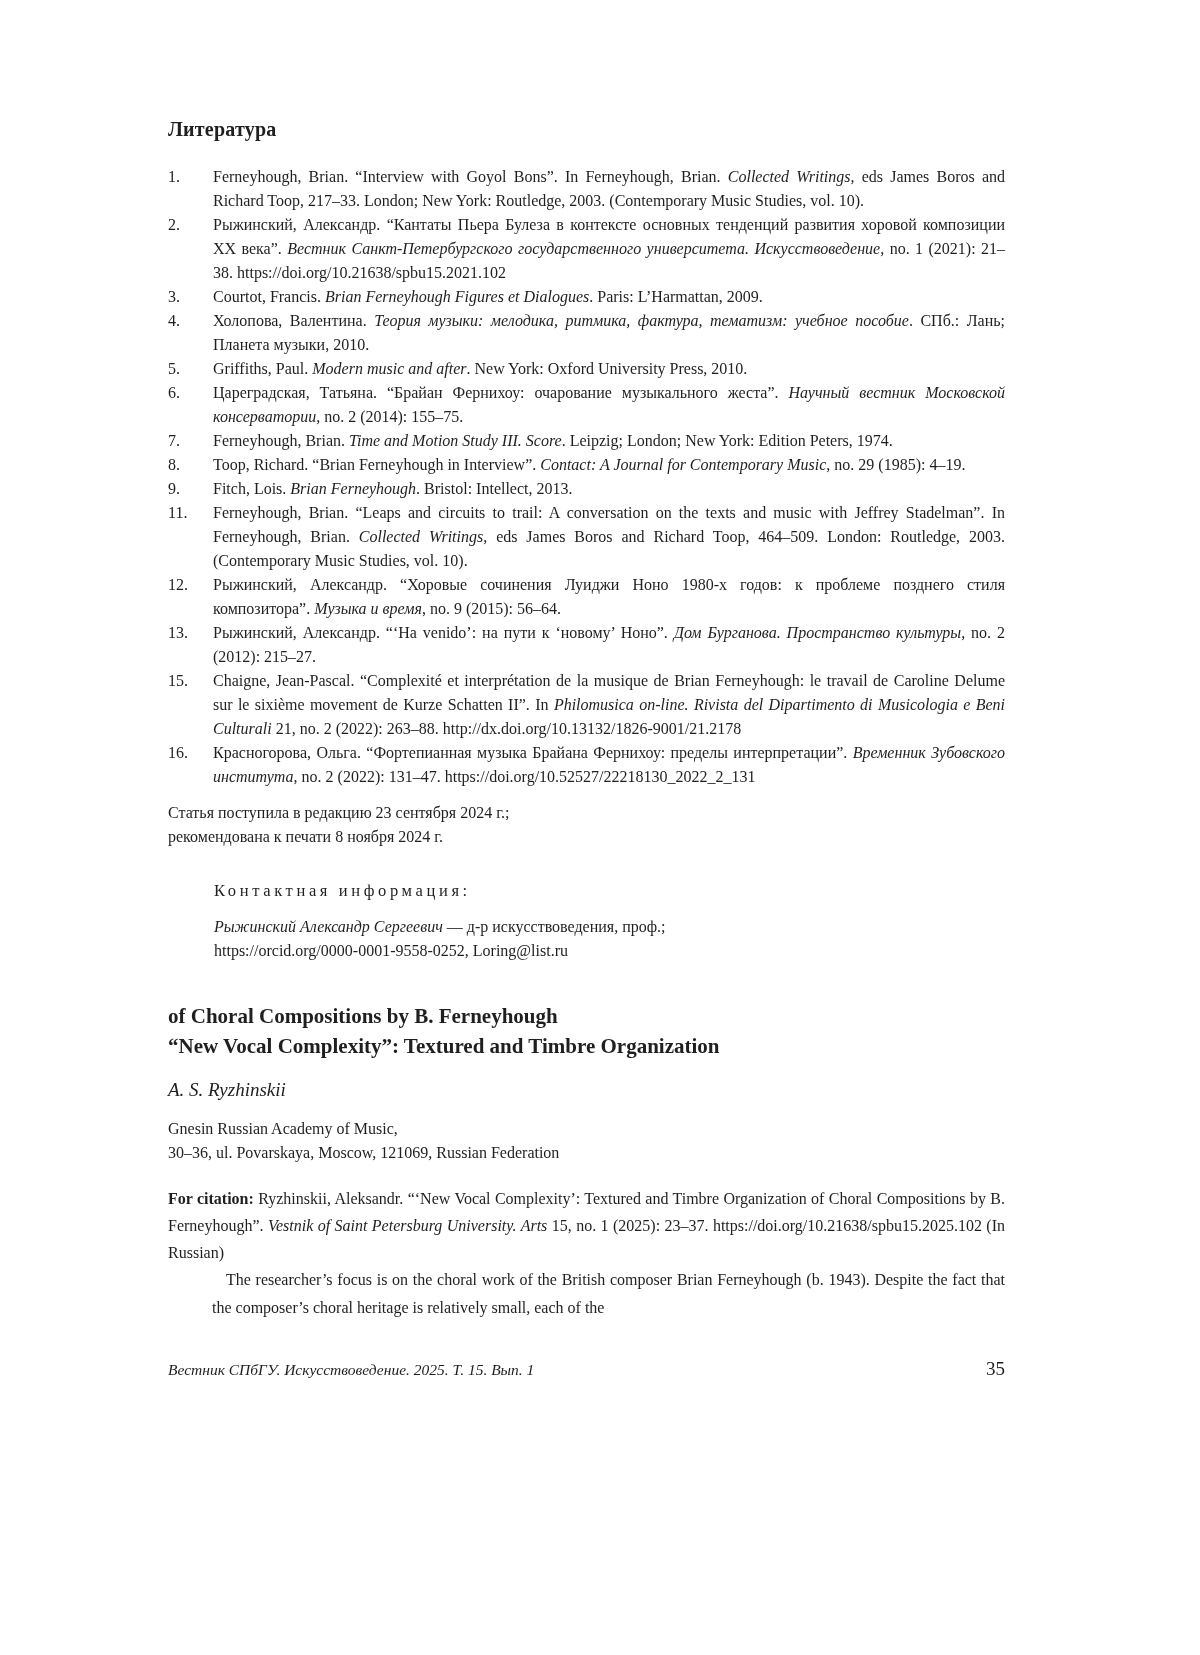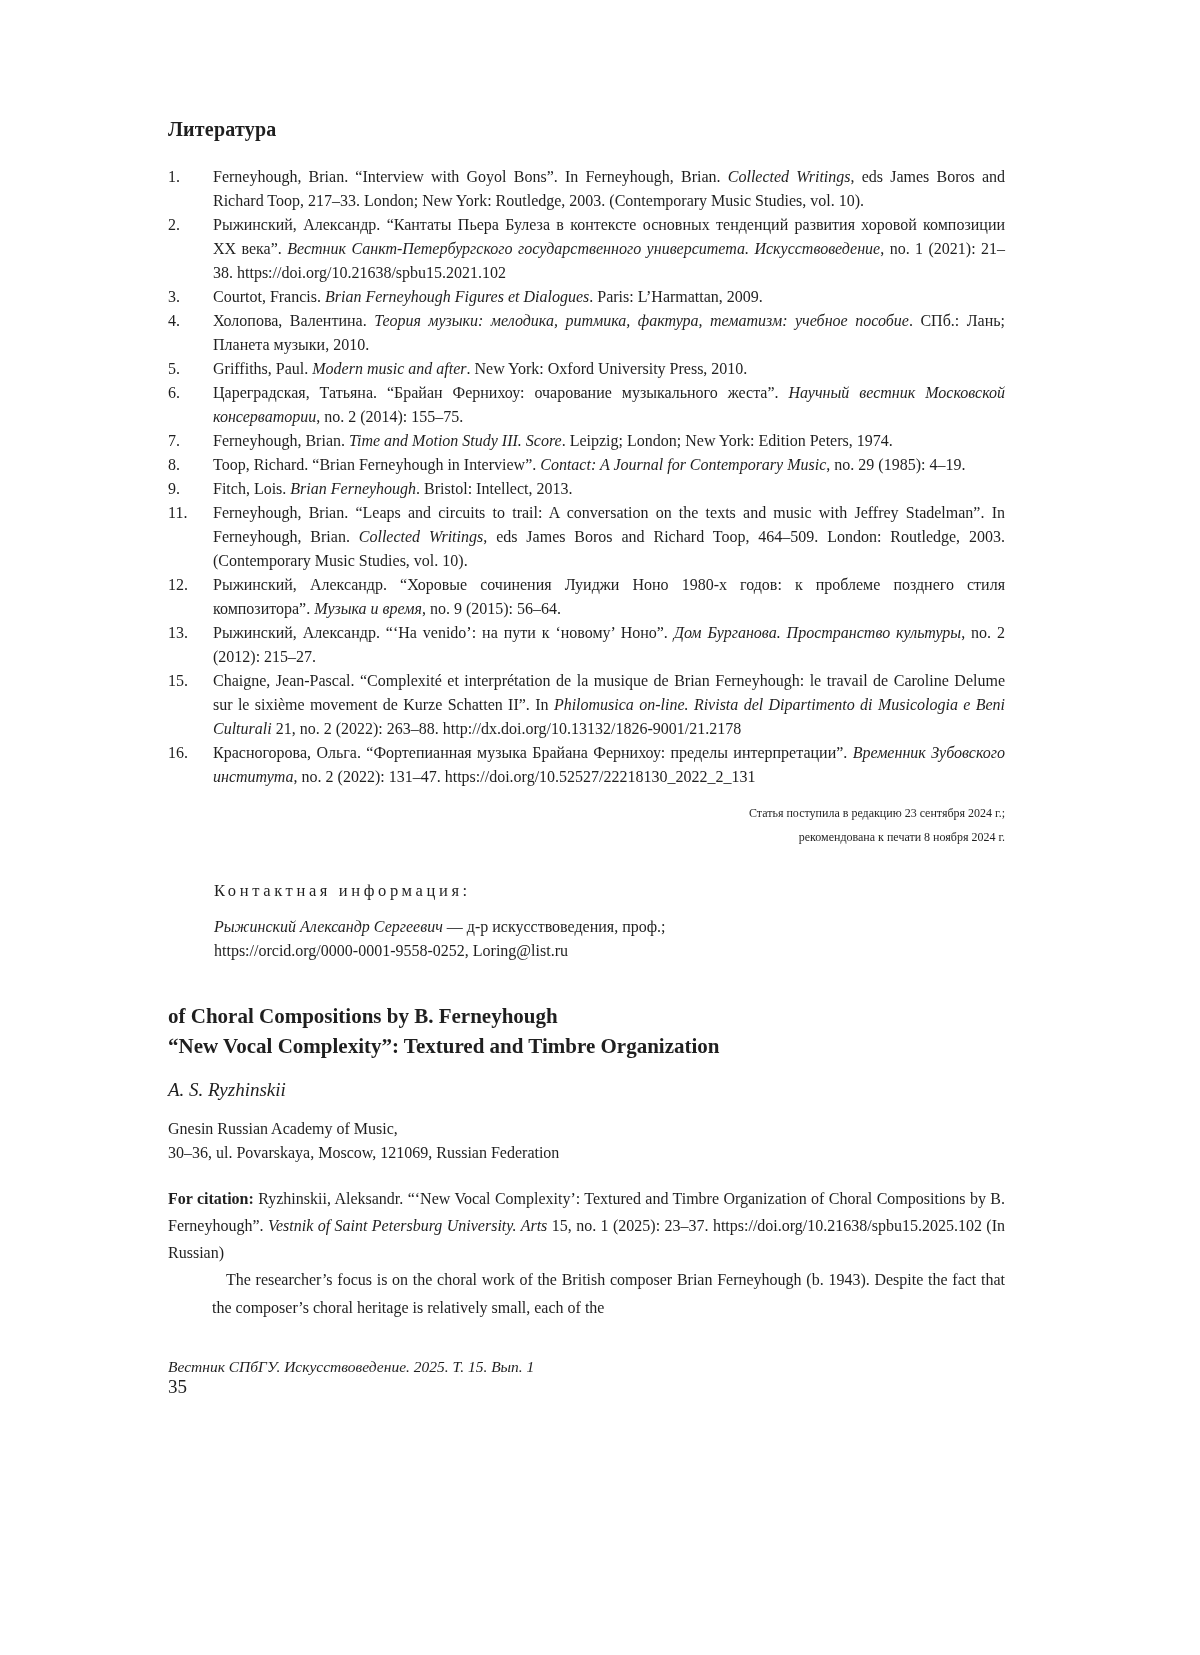--- a/index.html
+++ b/index.html
@@ -31,23 +31,23 @@
   .ref-num {
     flex: none;
     width: 45px;
   }
   .ref-body {
     flex: 1;
     text-align: justify;
   }
   .dates {
     margin-top: 12px;
-    font-size: 12px;
-    line-height: 24px;
-    text-align: right;
+    font-size: 16px;
+    line-height: 24px;
+    text-align: left;
   }
   .contact-heading {
     margin-top: 32px;
     margin-left: 46px;
     font-size: 16.5px;
     letter-spacing: 0.22em;
   }
   .contact-block {
     margin-top: 14px;
     margin-left: 46px;
@@ -84,21 +84,20 @@
     line-height: 28px;
     text-align: justify;
   }
   .footer {
     width: 837px;
     margin-left: 168px;
     margin-top: 36px;
     display: flex;
     justify-content: space-between;
     align-items: baseline;
-    flex-direction: column;
   }
   .footer-journal {
     font-style: italic;
     font-size: 15.5px;
   }
   .footer-page {
     font-size: 19px;
   }
   em { font-style: italic; }
   p { margin: 0; }

